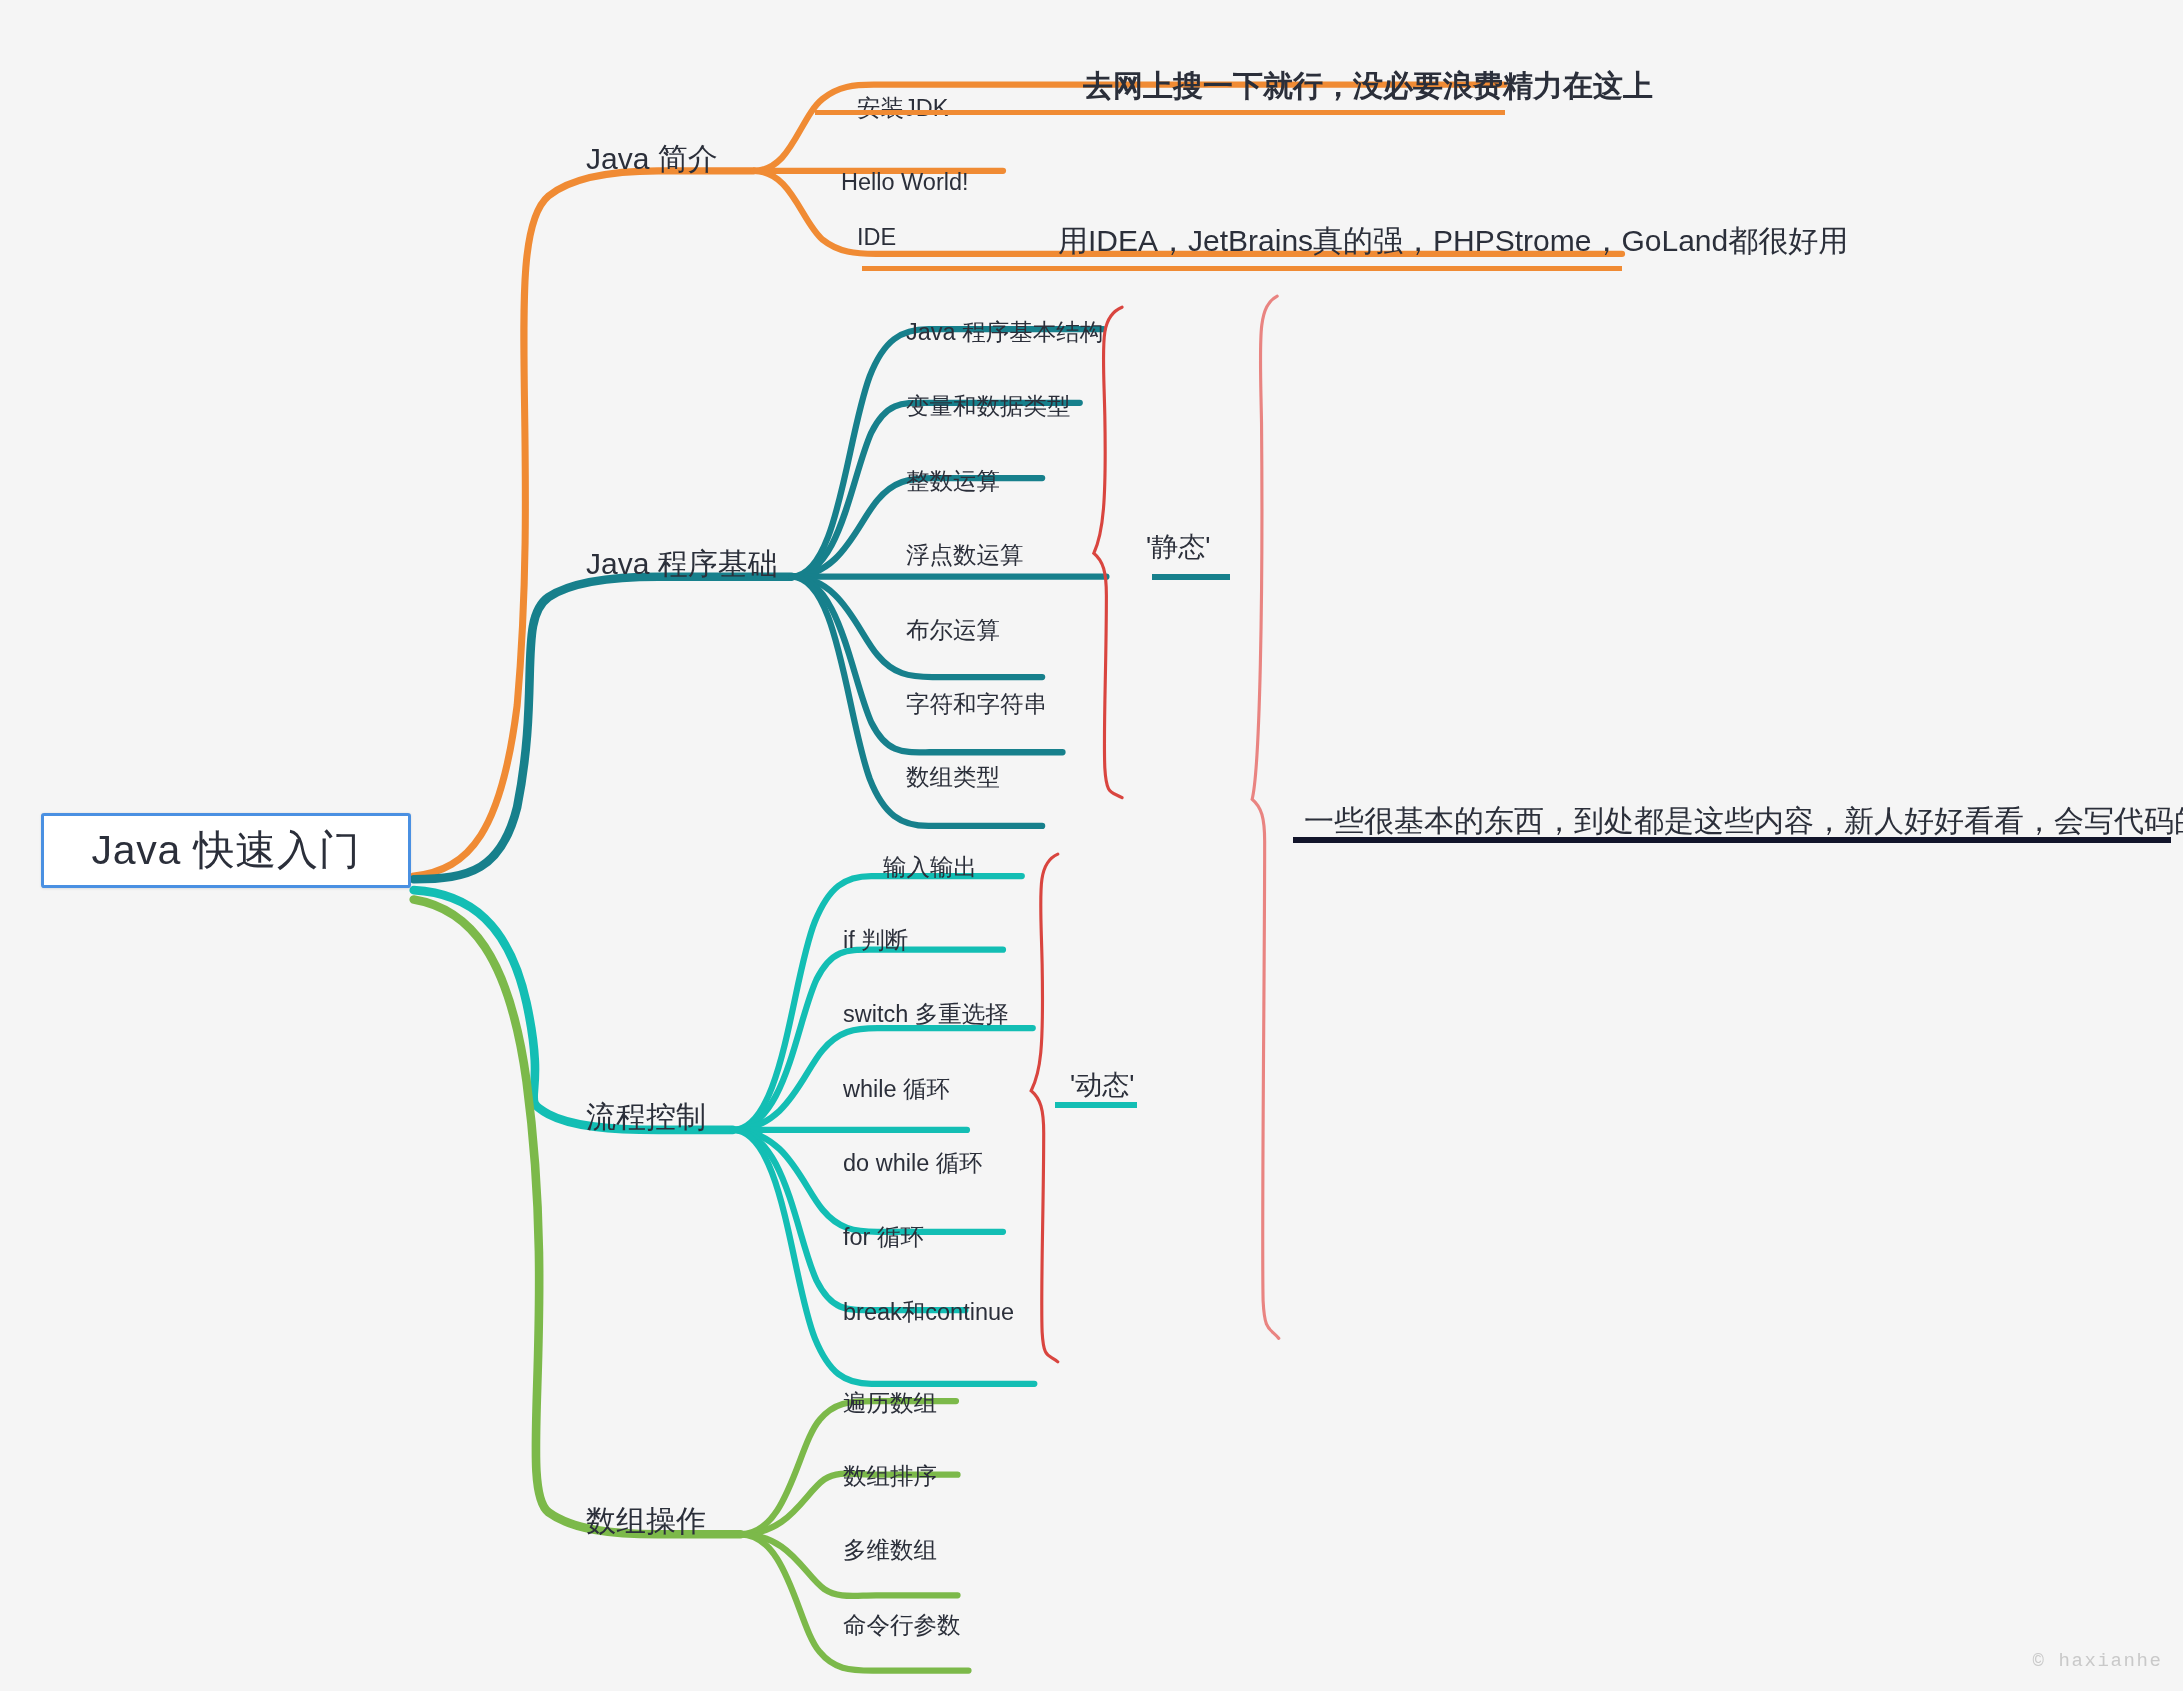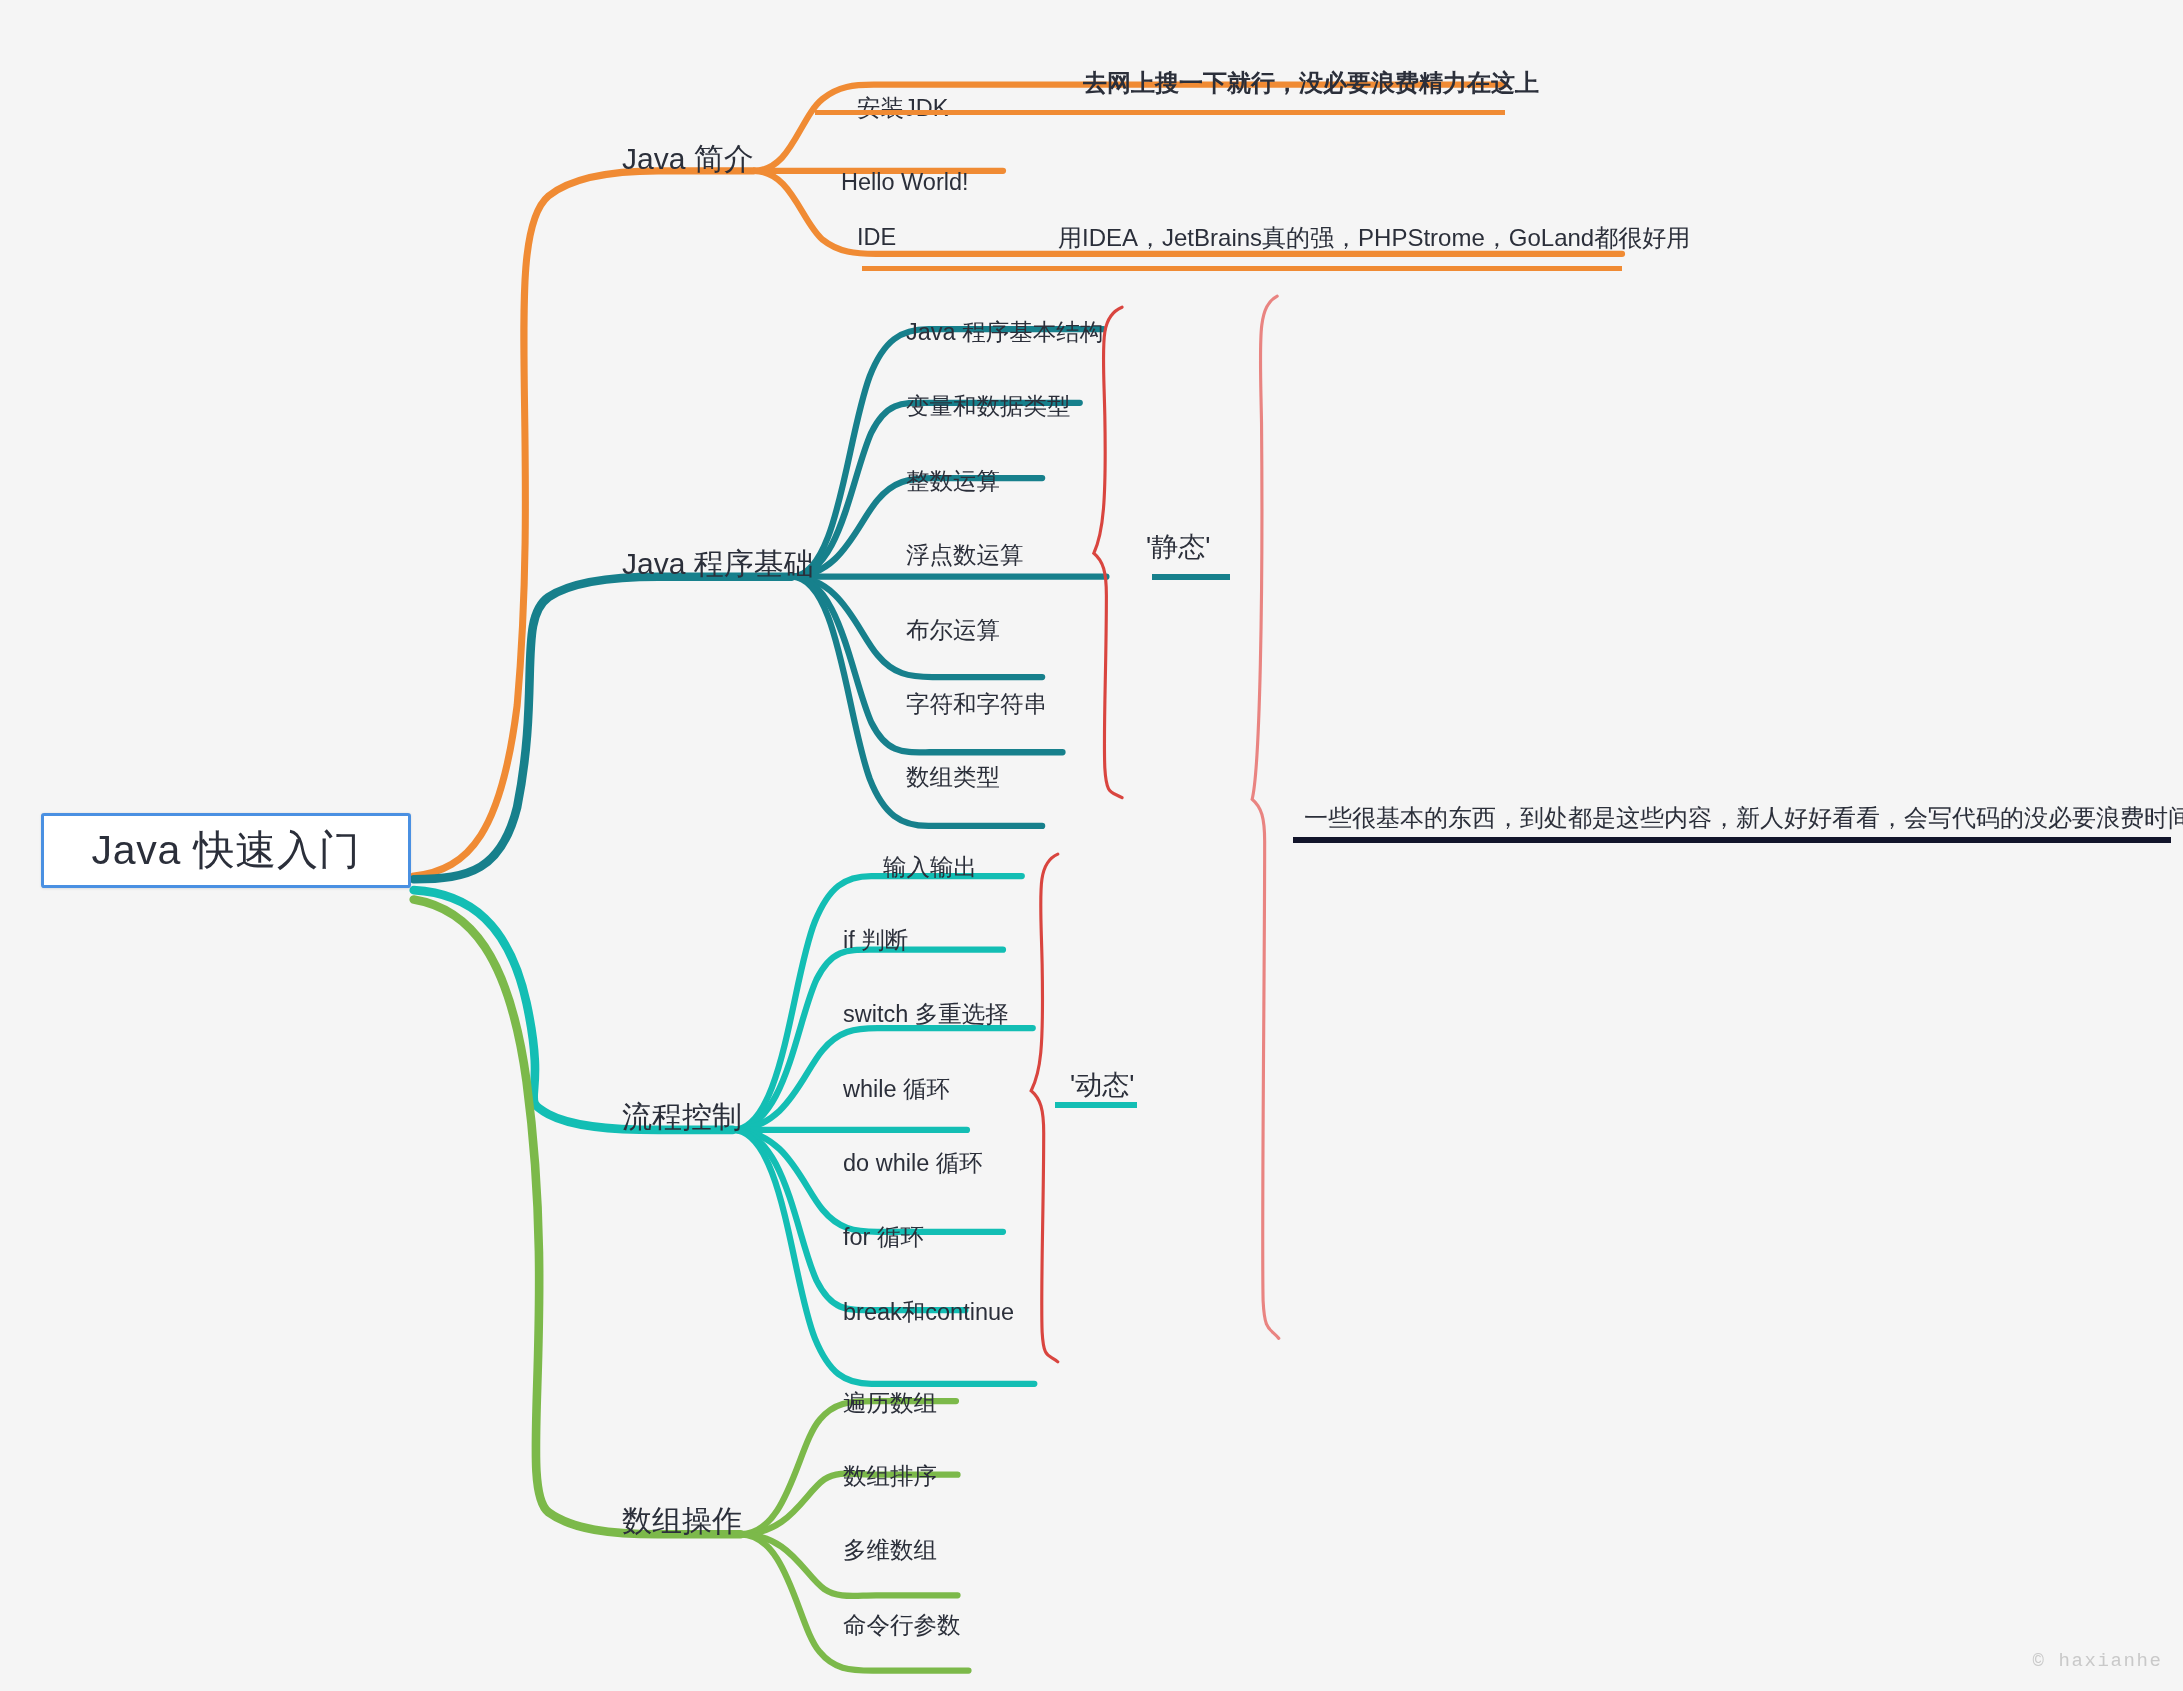--- a/index.html
+++ b/index.html
@@ -50,25 +50,25 @@
     background: #ffffff;
     border-radius: 7.8px;
   }
   #root-label {
     position: relative;
     font-size: 41px;
     color: #2b2f3a;
     letter-spacing: 0.8px;
   }
   
-  .lvl1 { font-size: 30px; margin-left: 36px; }
+  .lvl1 { font-size: 30px; }
   
   .lvl2 { font-size: 23.5px; }
   
-  .note { font-size: 24px; color: #2b2f3a; white-space: nowrap; }
+  .note { font-size: 30px; color: #2b2f3a; white-space: nowrap; }
   .note-bold { font-weight: bold; }
   .bracket-label { font-size: 27px; color: #2b2f3a; white-space: nowrap; }
   #watermark {
     position: absolute;
     right: 20.4px;
     bottom: 19px;
     font-size: 19px;
     color: #c9c9c9;
     font-family: "Liberation Mono", "DejaVu Sans Mono", monospace;
     letter-spacing: 1.6px;

